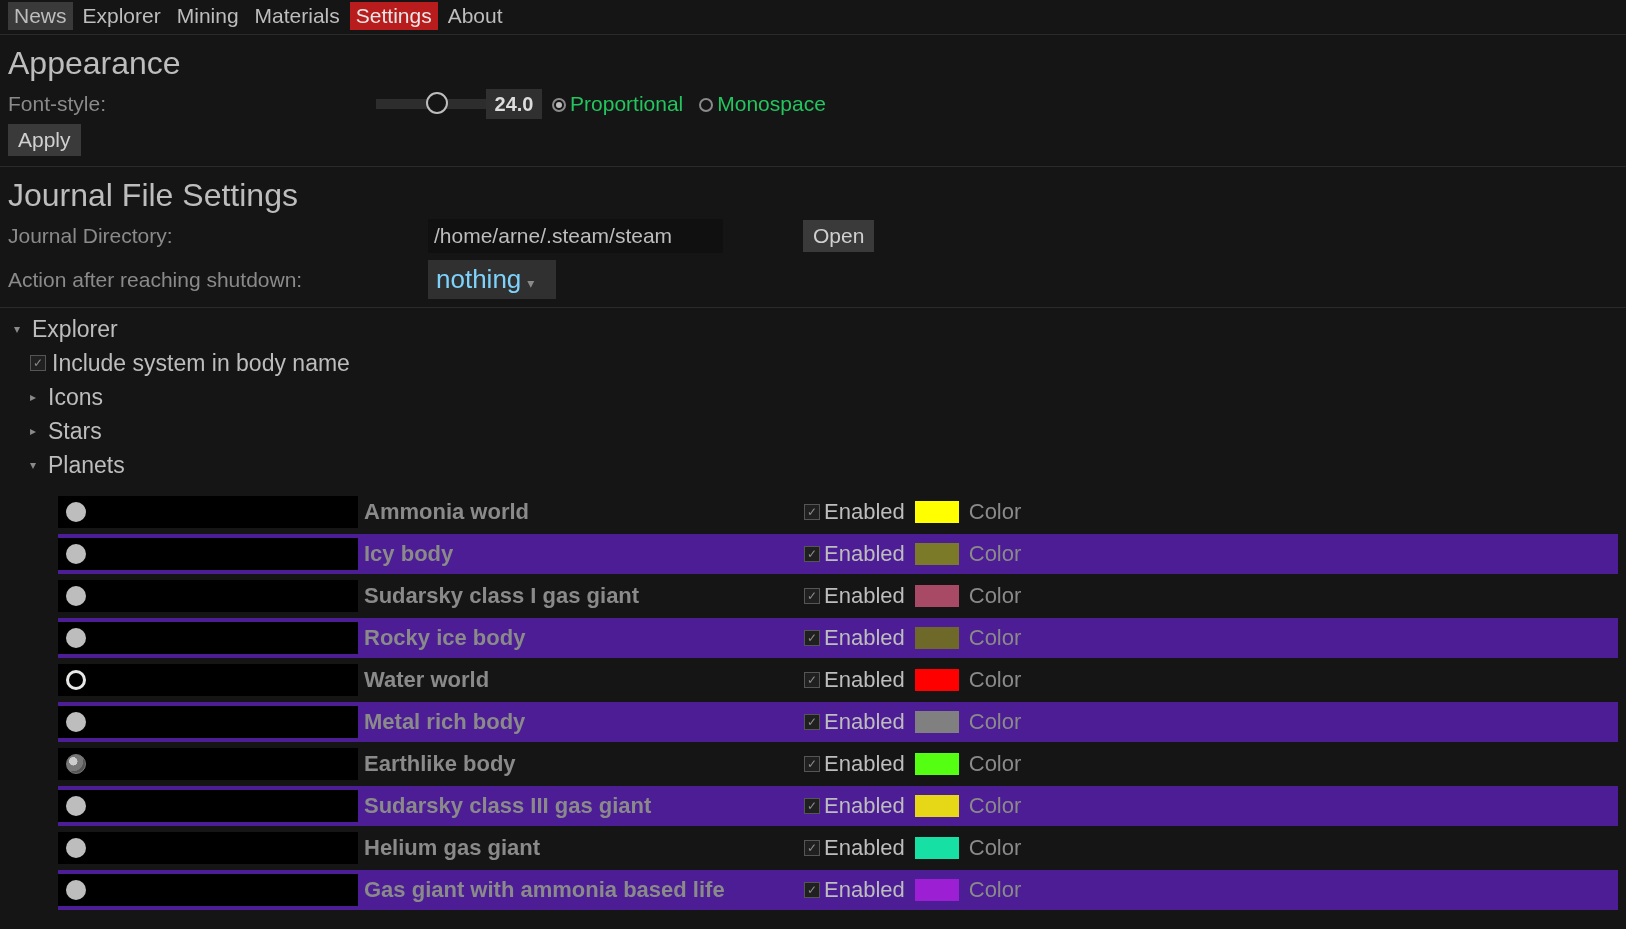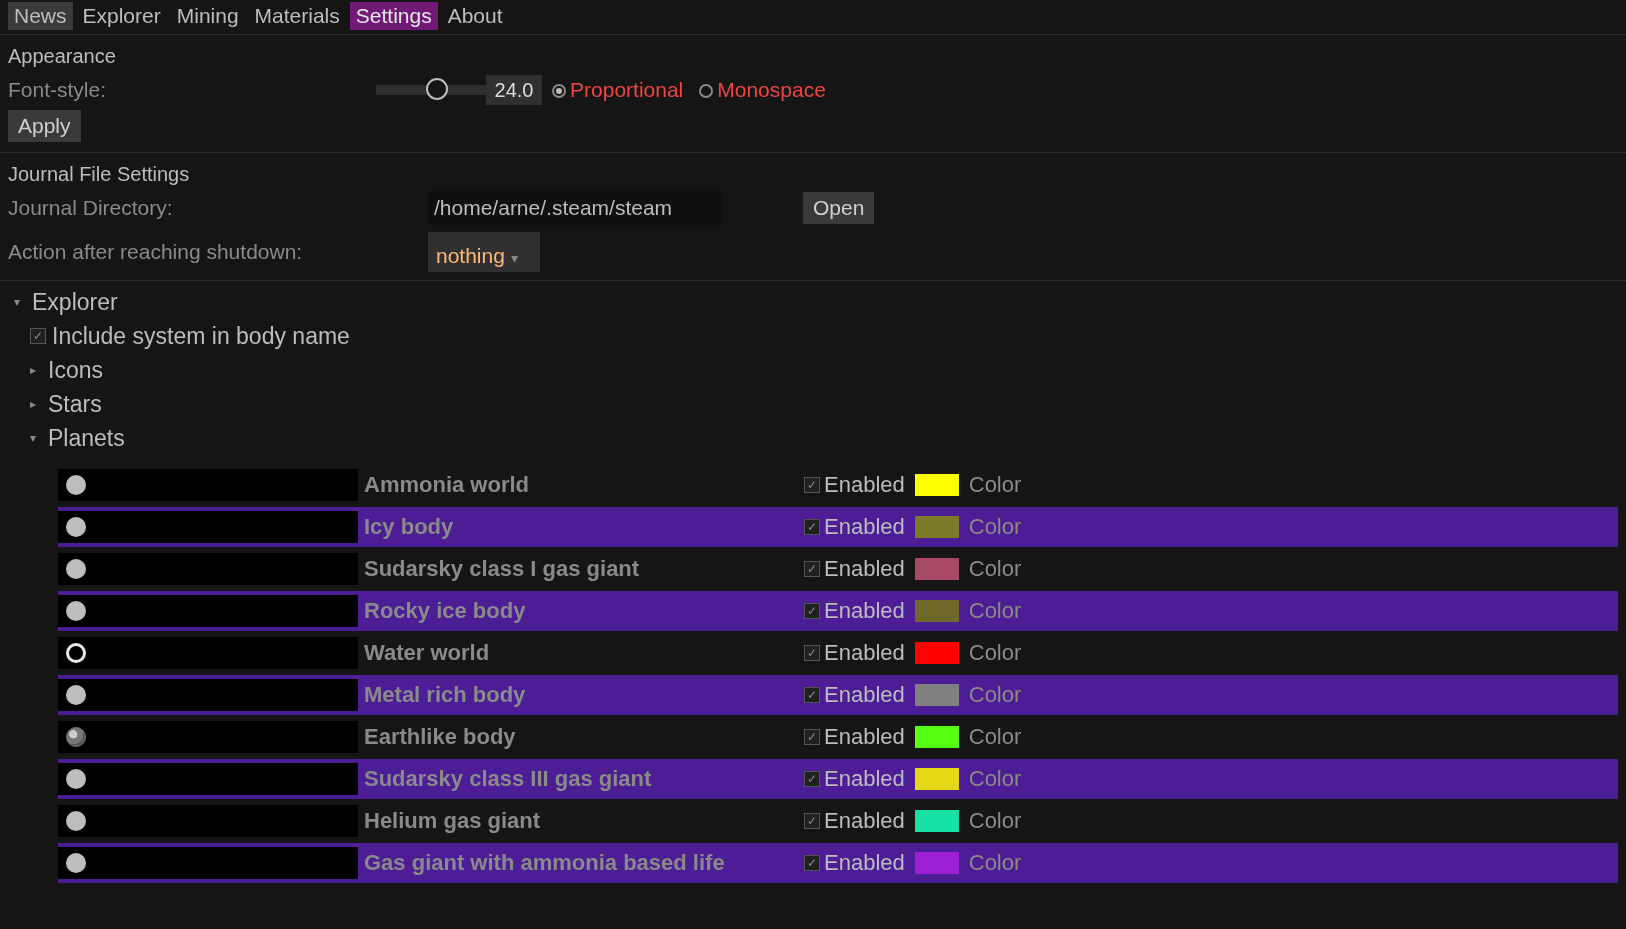--- a/index.html
+++ b/index.html
@@ -18,33 +18,33 @@
     gap: 4px;
     padding: 2px 8px 4px 8px;
     border-bottom: 1px solid #2a2a2a;
   }
   .tab {
     padding: 2px 6px;
     color: #bdbdbd;
     cursor: pointer;
   }
   .tab.active {
-    background: #701a75;
+    background: #b91c1c;
     color: #e8e8e8;
   }
   .tab.first {
     background: #3a3a3a;
   }
   
   .section {
     padding: 4px 8px 8px 8px;
     border-bottom: 1px solid #2a2a2a;
   }
   .section-title {
-    font-size: 20px;
+    font-size: 32px;
     color: #bdbdbd;
     margin: 6px 0 4px 0;
   }
   .row {
     display: flex;
     align-items: center;
     min-height: 36px;
     gap: 0;
   }
   .label {
@@ -70,54 +70,55 @@
     background: #151515;
   }
   .num-input {
     background: #303030;
     color: #dcdcdc;
     border: none;
     width: 56px;
     height: 30px;
     text-align: center;
     font-size: 20px;
+    font-weight: bold;
   }
   .radio {
     width: 14px; height: 14px; border-radius: 50%;
     border: 2px solid #8a8a8a; display: inline-block;
     margin: 0 4px 0 10px; position: relative; top: 1px;
   }
   .radio.selected::after {
     content: ""; position: absolute; inset: 2px;
     background: #bdbdbd; border-radius: 50%;
   }
-  .radio-label { color: #ef4444; margin-right: 6px; }
+  .radio-label { color: #22c55e; margin-right: 6px; }
   .btn {
     background: #3a3a3a;
     color: #d0d0d0;
     border: none;
     padding: 4px 10px;
     font-size: 21px;
     cursor: pointer;
   }
   .text-input {
     background: #101010;
     color: #bdbdbd;
     border: none;
     width: 295px;
     height: 34px;
     padding: 0 6px;
     font-size: 21px;
   }
   .select {
     background: #303030;
-    color: #fdba74;
+    color: #7dd3fc;
     border: none;
-    padding: 12px 22px 4px 8px;
-    font-size: 21px;
+    padding: 4px 22px 4px 8px;
+    font-size: 26px;
     position: relative;
     cursor: pointer;
   }
   .select::after {
     content: "▾";
     font-size: 14px;
     margin-left: 6px;
     color: #8a8a8a;
   }
   .jd-label { width: 420px; color: #8a8a8a; }

